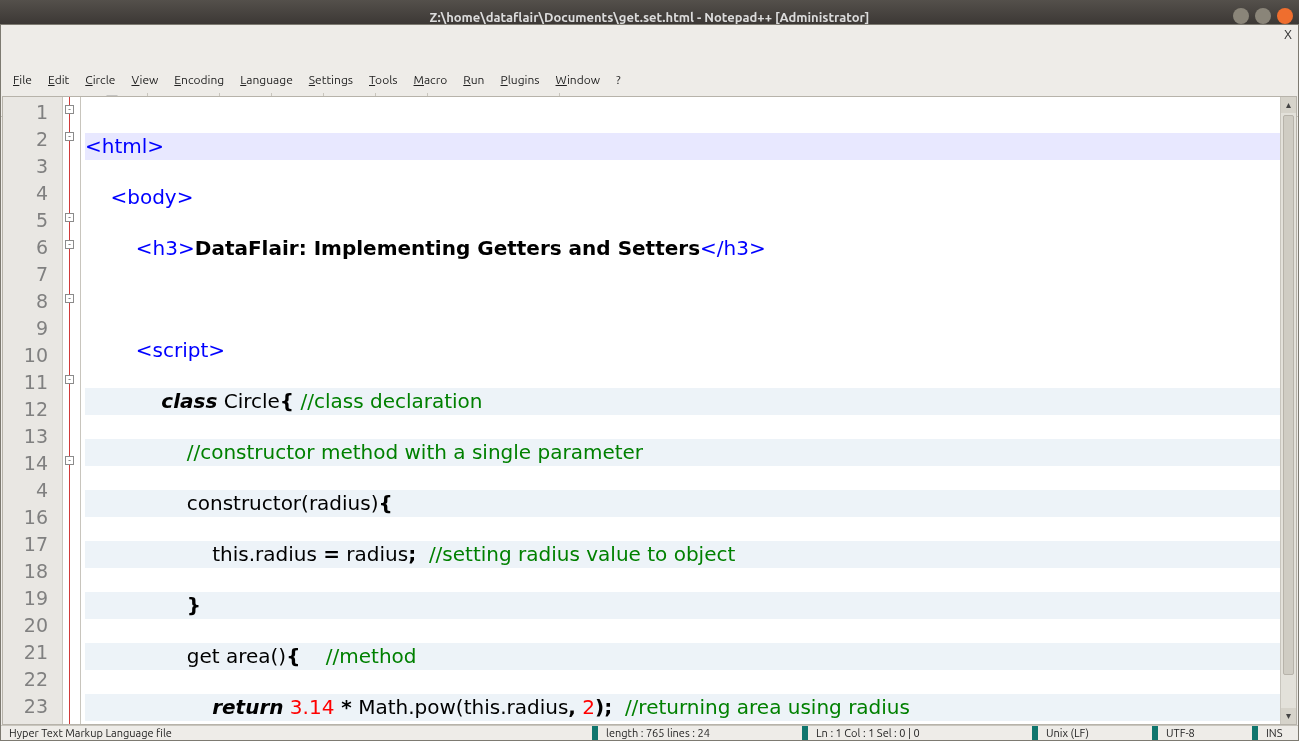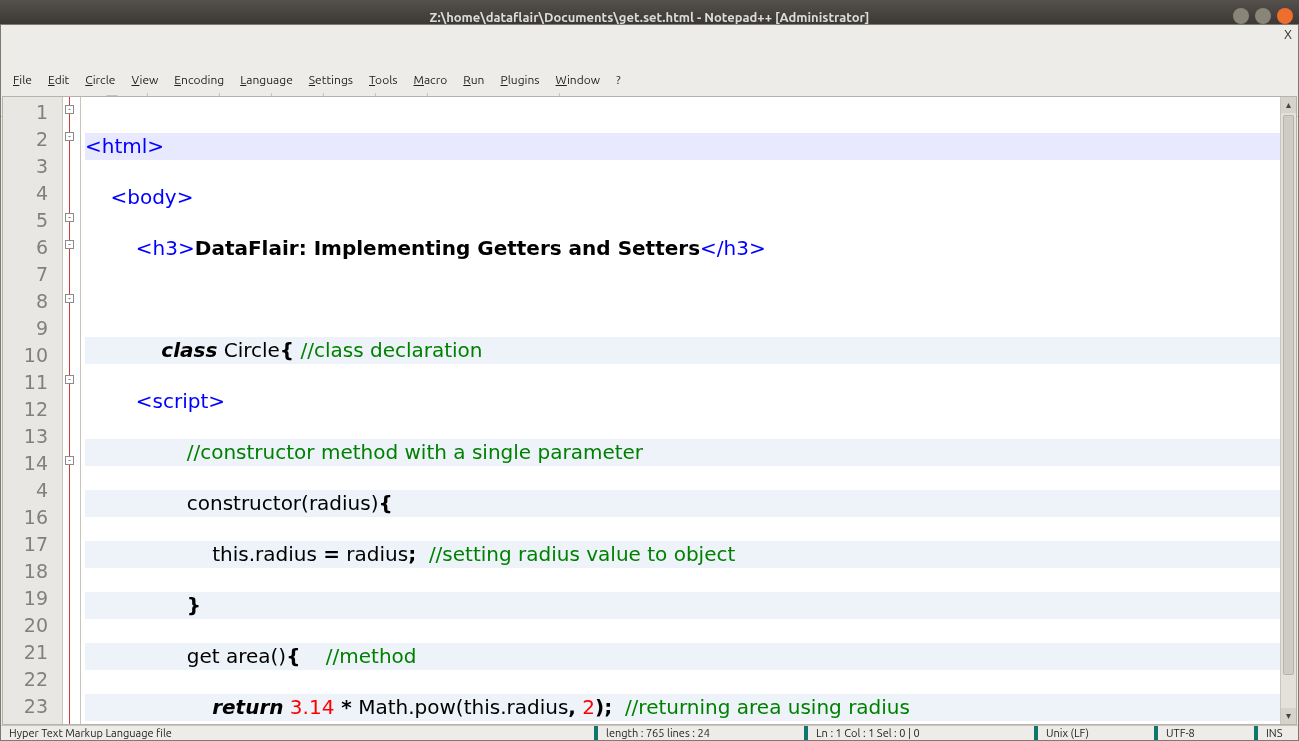--- a/index.html
+++ b/index.html
@@ -54,21 +54,21 @@
 .cmt { color: #008000; }
 .num { color: #ff0000; }
 .vscroll { width: 16px; background: #e3e1da; border-left: 1px solid #c8c5bd; position: relative; }
 .vscroll .up, .vscroll .down { position: absolute; left: 0; right: 0; height: 16px; background: #d6d3ca; text-align: center; font-size: 10px; line-height: 16px; color: #444; }
 .vscroll .up { top: 0; }
 .vscroll .down { bottom: 0; }
 .vscroll .thumb { position: absolute; left: 2px; right: 2px; top: 18px; height: 560px; background: #cfccc3; border: 1px solid #b7b3aa; border-radius: 2px; }
 
 
 .statusbar { position: absolute; left: 0; right: 0; bottom: 0; height: 15px; background: #eeece8; border-top: 1px solid #c8c5bd; display: flex; font-size: 11px; color: #222; }
-.statusbar .cell { padding: 0 8px; border-right: 4px solid #0f766e; line-height: 14px; white-space: nowrap; }
+.statusbar .cell { padding: 0 8px; border-right: 6px solid #0f766e; line-height: 14px; white-space: nowrap; }
 .statusbar .flex { flex: 1; }
 </style>
 </head>
 <body>
 
 <div class="titlebar">
   <div class="title">Z:\home\dataflair\Documents\get.set.html - Notepad++ [Administrator]</div>
   <div class="winbtns">
     <span class="winbtn min"></span>
     <span class="winbtn max"></span>
@@ -318,22 +318,22 @@
       <div class="foldbox" style="top:143px">-</div>
       <div class="foldbox" style="top:197px">-</div>
       <div class="foldbox" style="top:278px">-</div>
       <div class="foldbox" style="top:359px">-</div>
     </div>
     <div class="code">
 <div class="ln hl1"><span class="tag">&lt;html&gt;</span></div>
 <div class="ln">    <span class="tag">&lt;body&gt;</span></div>
 <div class="ln">        <span class="tag">&lt;h3&gt;</span><span class="bold">DataFlair: Implementing Getters and Setters</span><span class="tag">&lt;/h3&gt;</span></div>
 <div class="ln"></div>
+<div class="ln">        <span class="tag">&lt;script&gt;</span></div>
 <div class="ln hl2">            <span class="kw">class</span> <span class="txt">Circle</span><span class="bold">{</span> <span class="cmt">//class declaration</span></div>
-<div class="ln">        <span class="tag">&lt;script&gt;</span></div>
 <div class="ln hl2">                <span class="cmt">//constructor method with a single parameter</span></div>
 <div class="ln hl2">                <span class="txt">constructor(radius)</span><span class="bold">{</span></div>
 <div class="ln hl2">                    <span class="txt">this.radius </span><span class="bold">=</span><span class="txt"> radius</span><span class="bold">;</span>  <span class="cmt">//setting radius value to object</span></div>
 <div class="ln hl2">                <span class="bold">}</span></div>
 <div class="ln hl2">                <span class="txt">get area()</span><span class="bold">{</span>    <span class="cmt">//method</span></div>
 <div class="ln hl2">                    <span class="kw">return</span> <span class="num">3.14</span><span class="bold"> *</span><span class="txt"> Math.pow(this.radius</span><span class="bold">,</span> <span class="num">2</span><span class="bold">);</span>  <span class="cmt">//returning area using radius</span></div>
 
 
 
 

